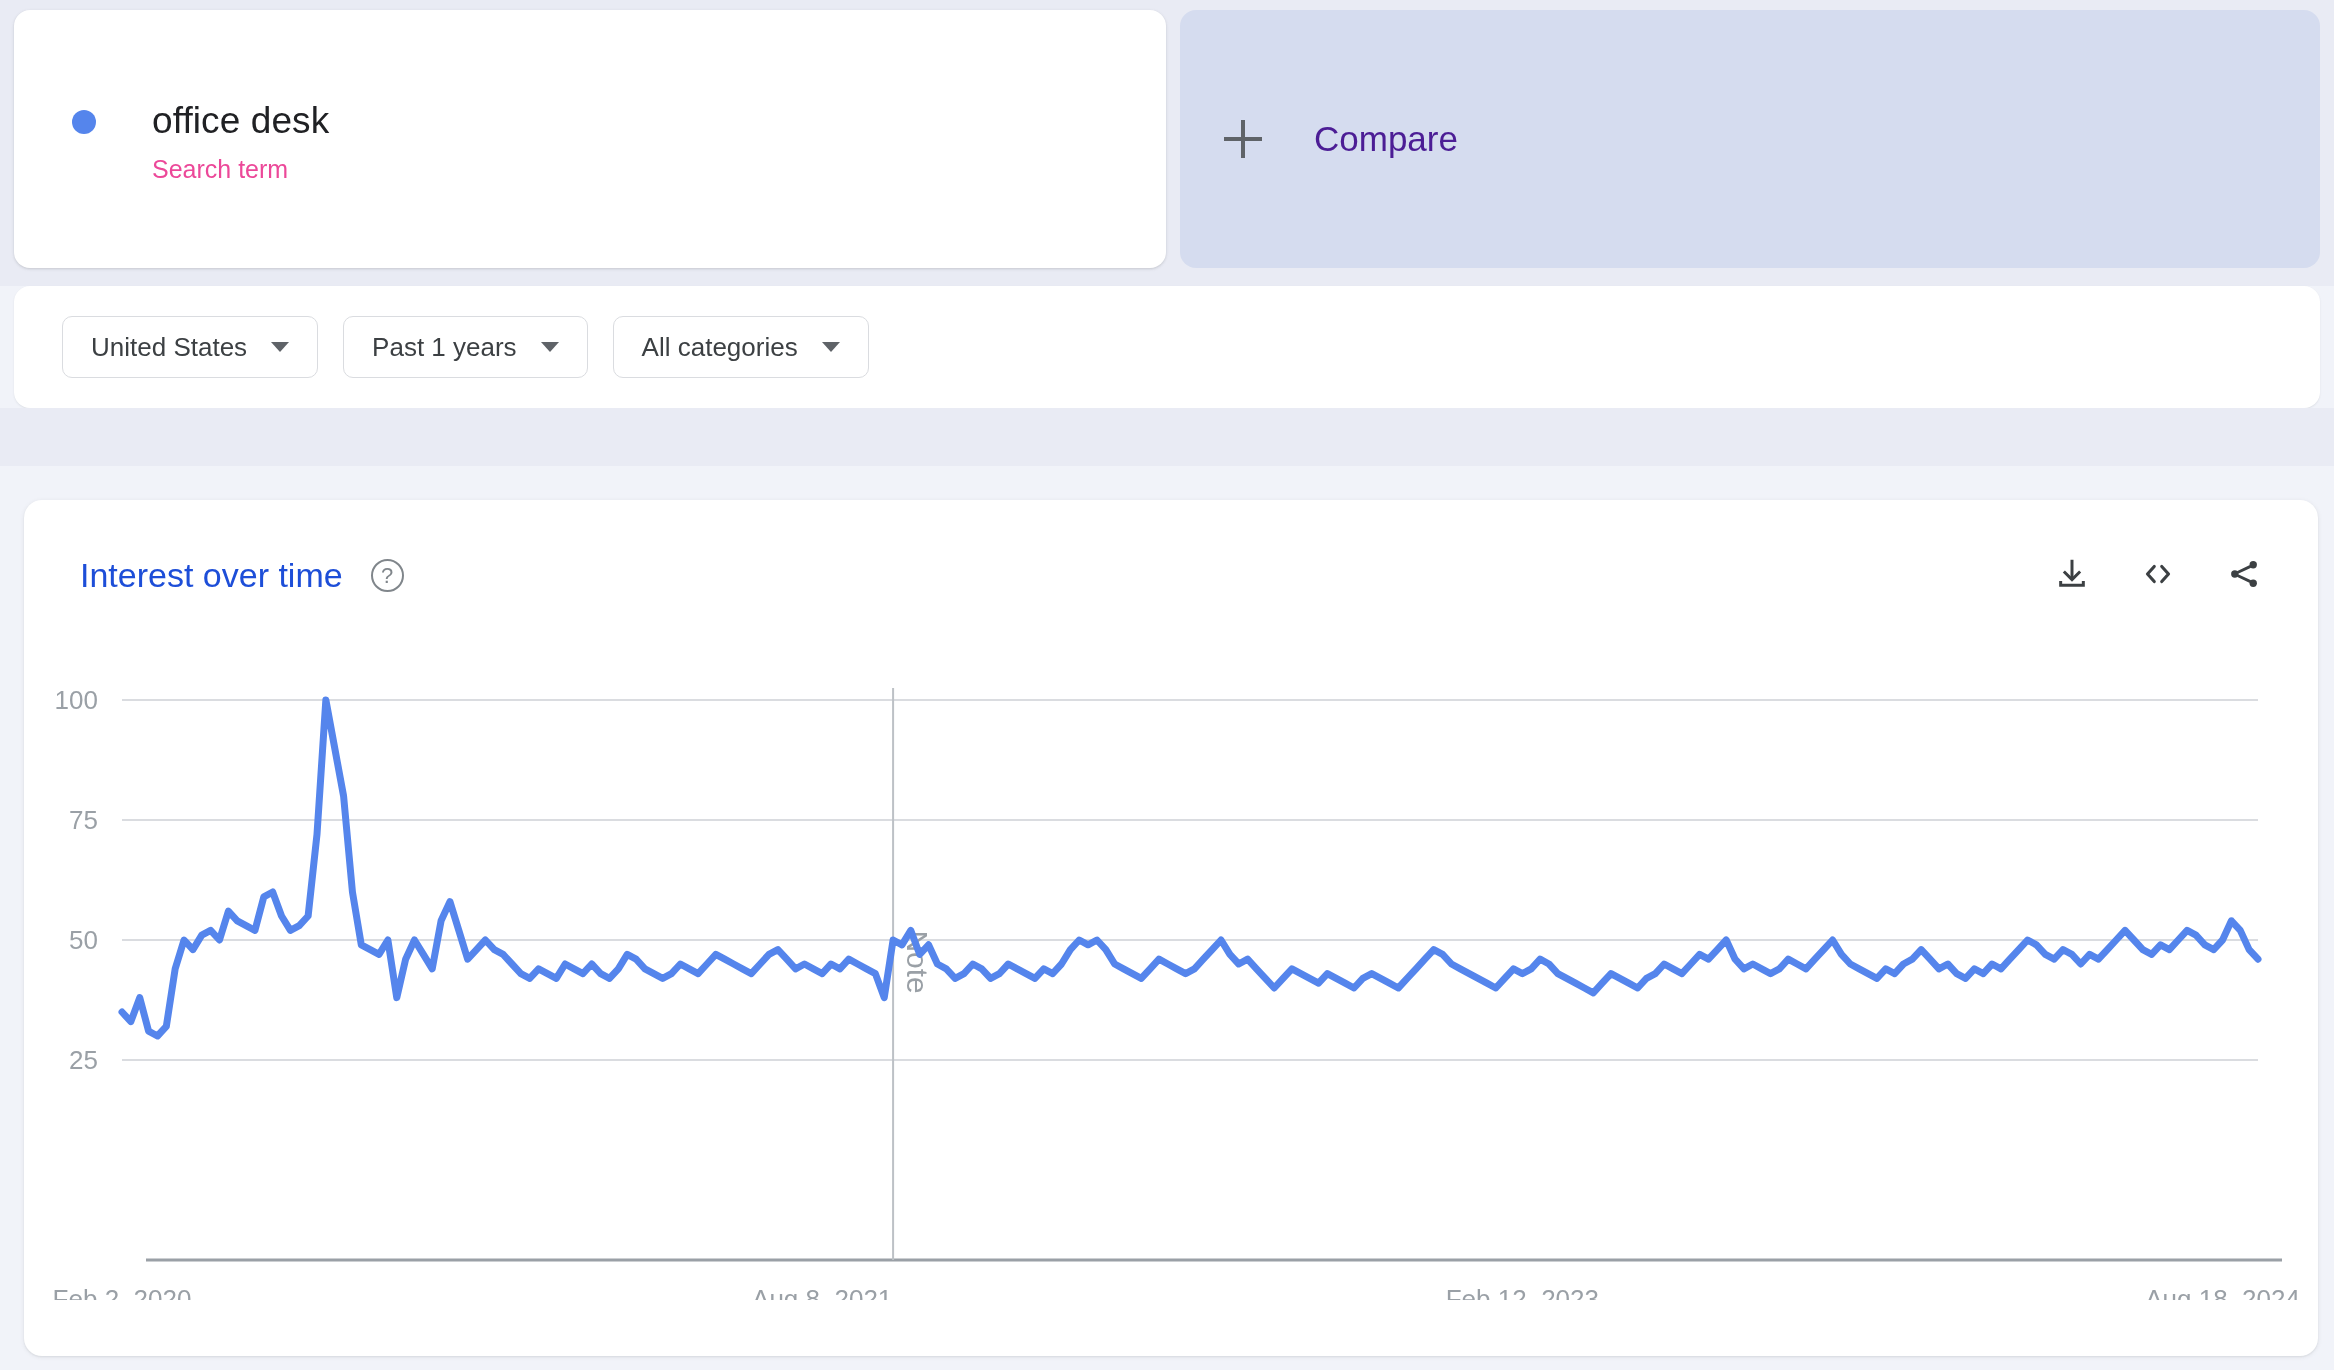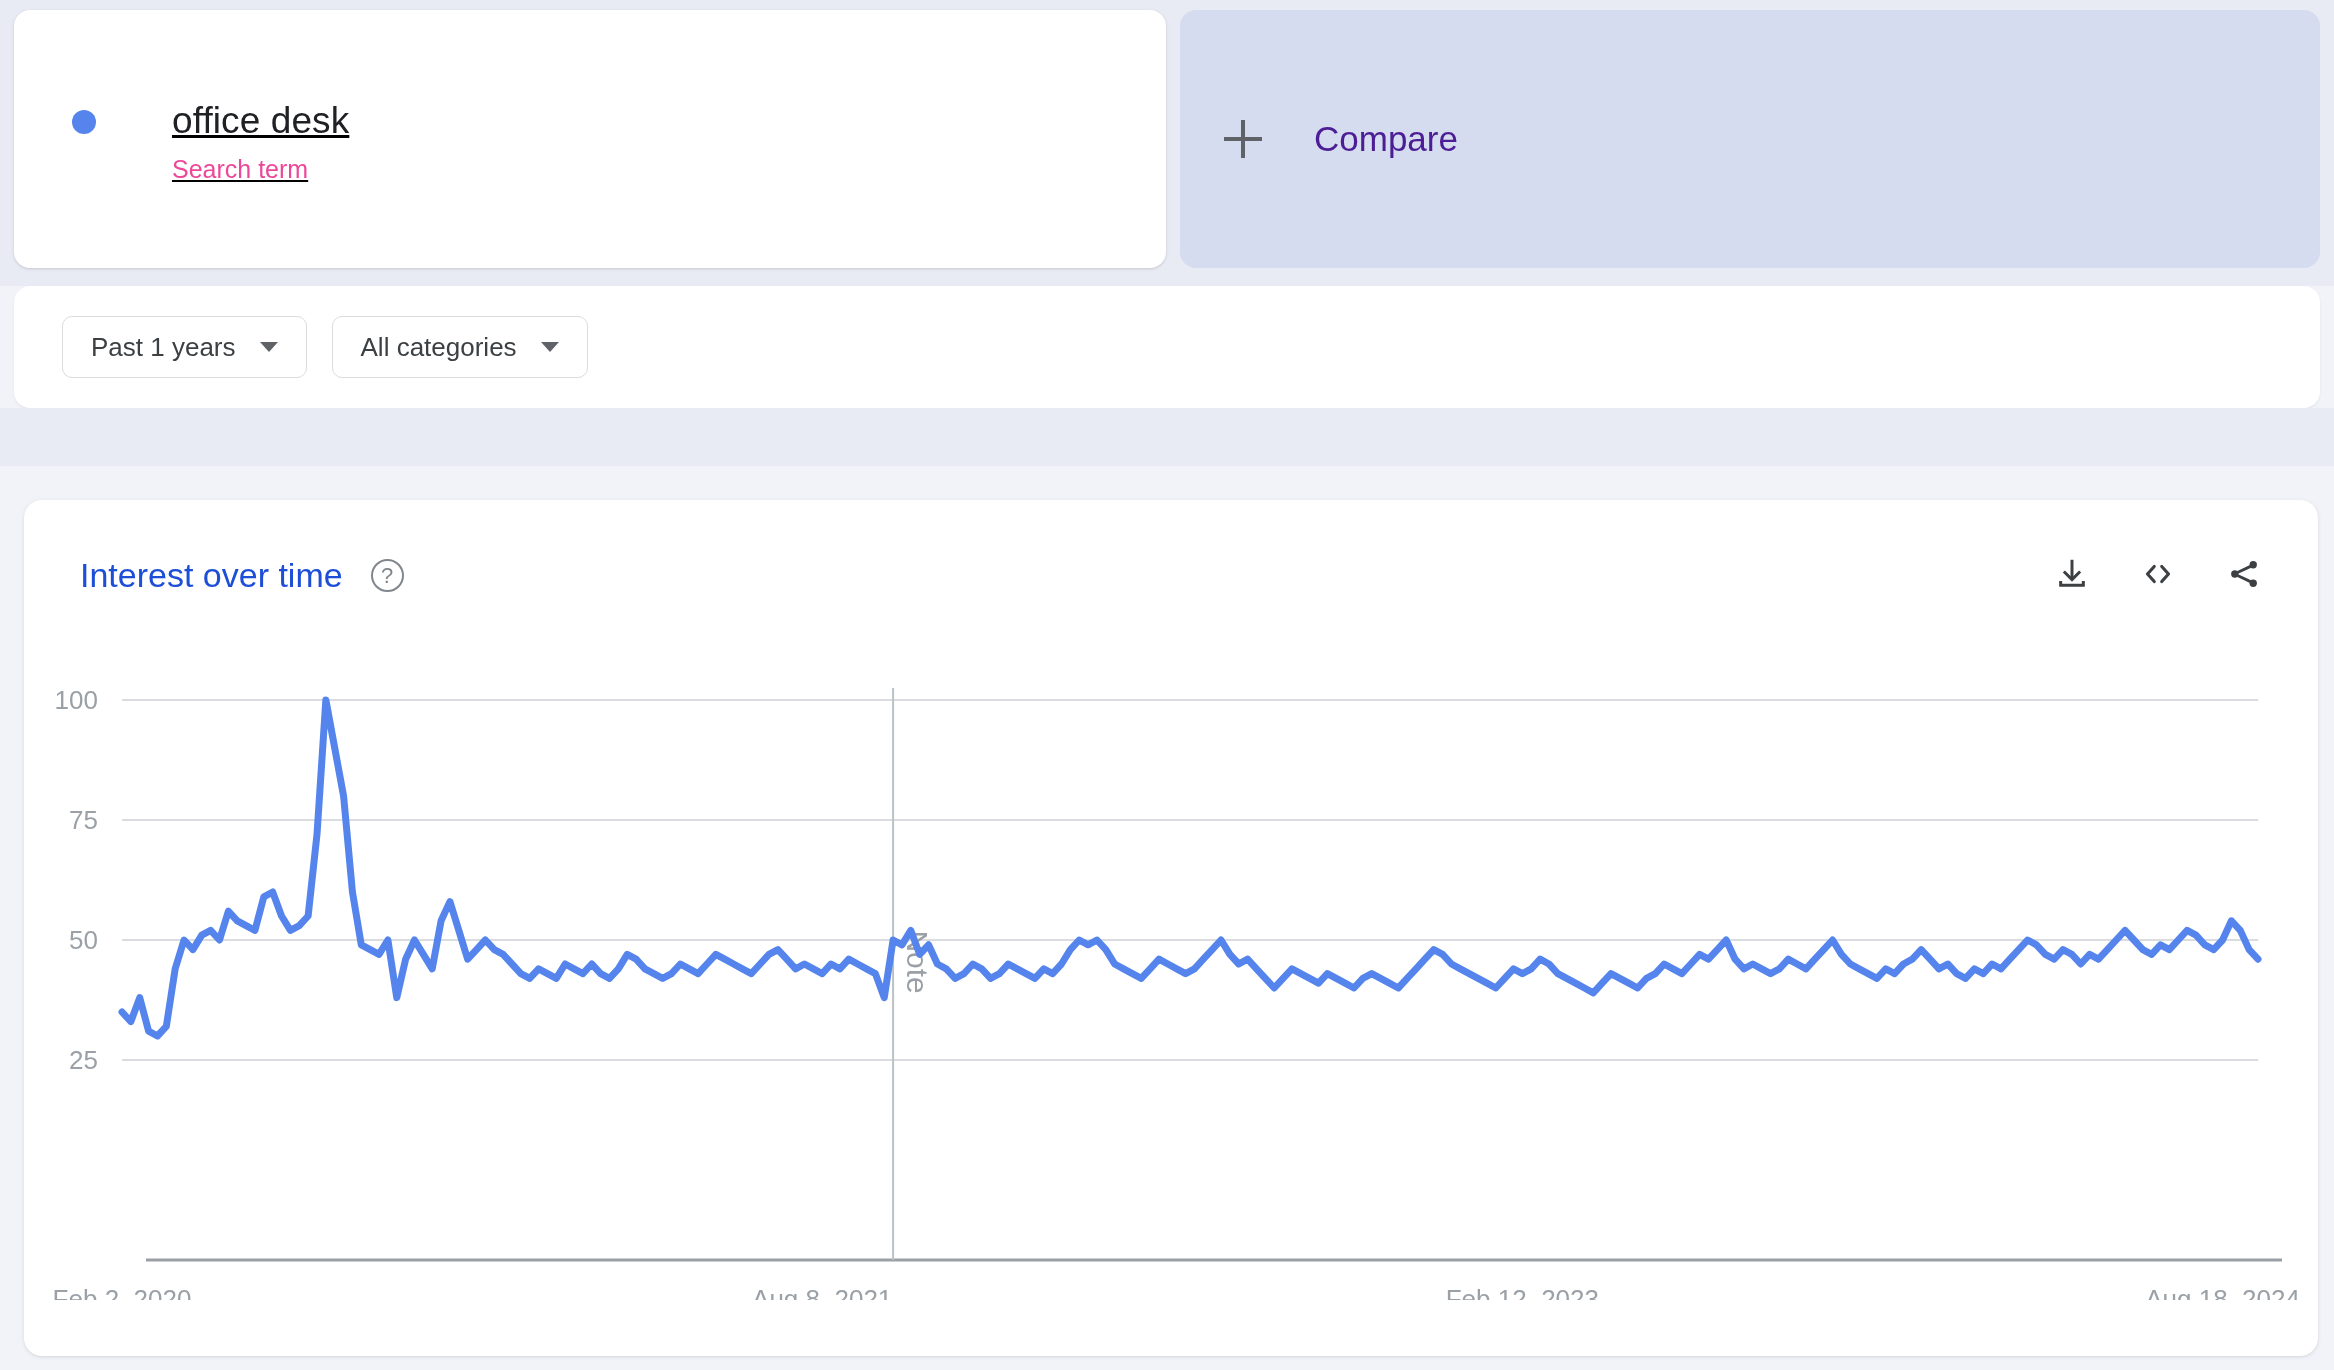--- a/index.html
+++ b/index.html
@@ -42,21 +42,21 @@
 
   .term-dot {
     width: 24px;
     height: 24px;
     border-radius: 50%;
     background: #5585ec;
     margin-top: 12px;
     flex: none;
   }
 
-  .term-texts { margin-left: 76px; text-decoration: underline; }
+  .term-texts { margin-left: 56px; }
 
   .term-title {
     font-size: 37px;
     line-height: 46px;
     color: #202124;
     font-weight: 400;
     letter-spacing: 0.1px;
   }
 
   .term-sub {
@@ -239,20 +239,24 @@
     </div>
   </div>
 
   <div class="compare-card">
     <div class="plus-icon"></div>
     <div class="compare-label">Compare</div>
   </div>
 </div>
 
 <div class="filter-bar">
+  <div class="chip">
+    <span class="chip-label">United States</span>
+    <span class="caret"></span>
+  </div>
   <div class="chip">
     <span class="chip-label">Past 1 years</span>
     <span class="caret"></span>
   </div>
   <div class="chip">
     <span class="chip-label">All categories</span>
     <span class="caret"></span>
   </div>
 </div>
 

